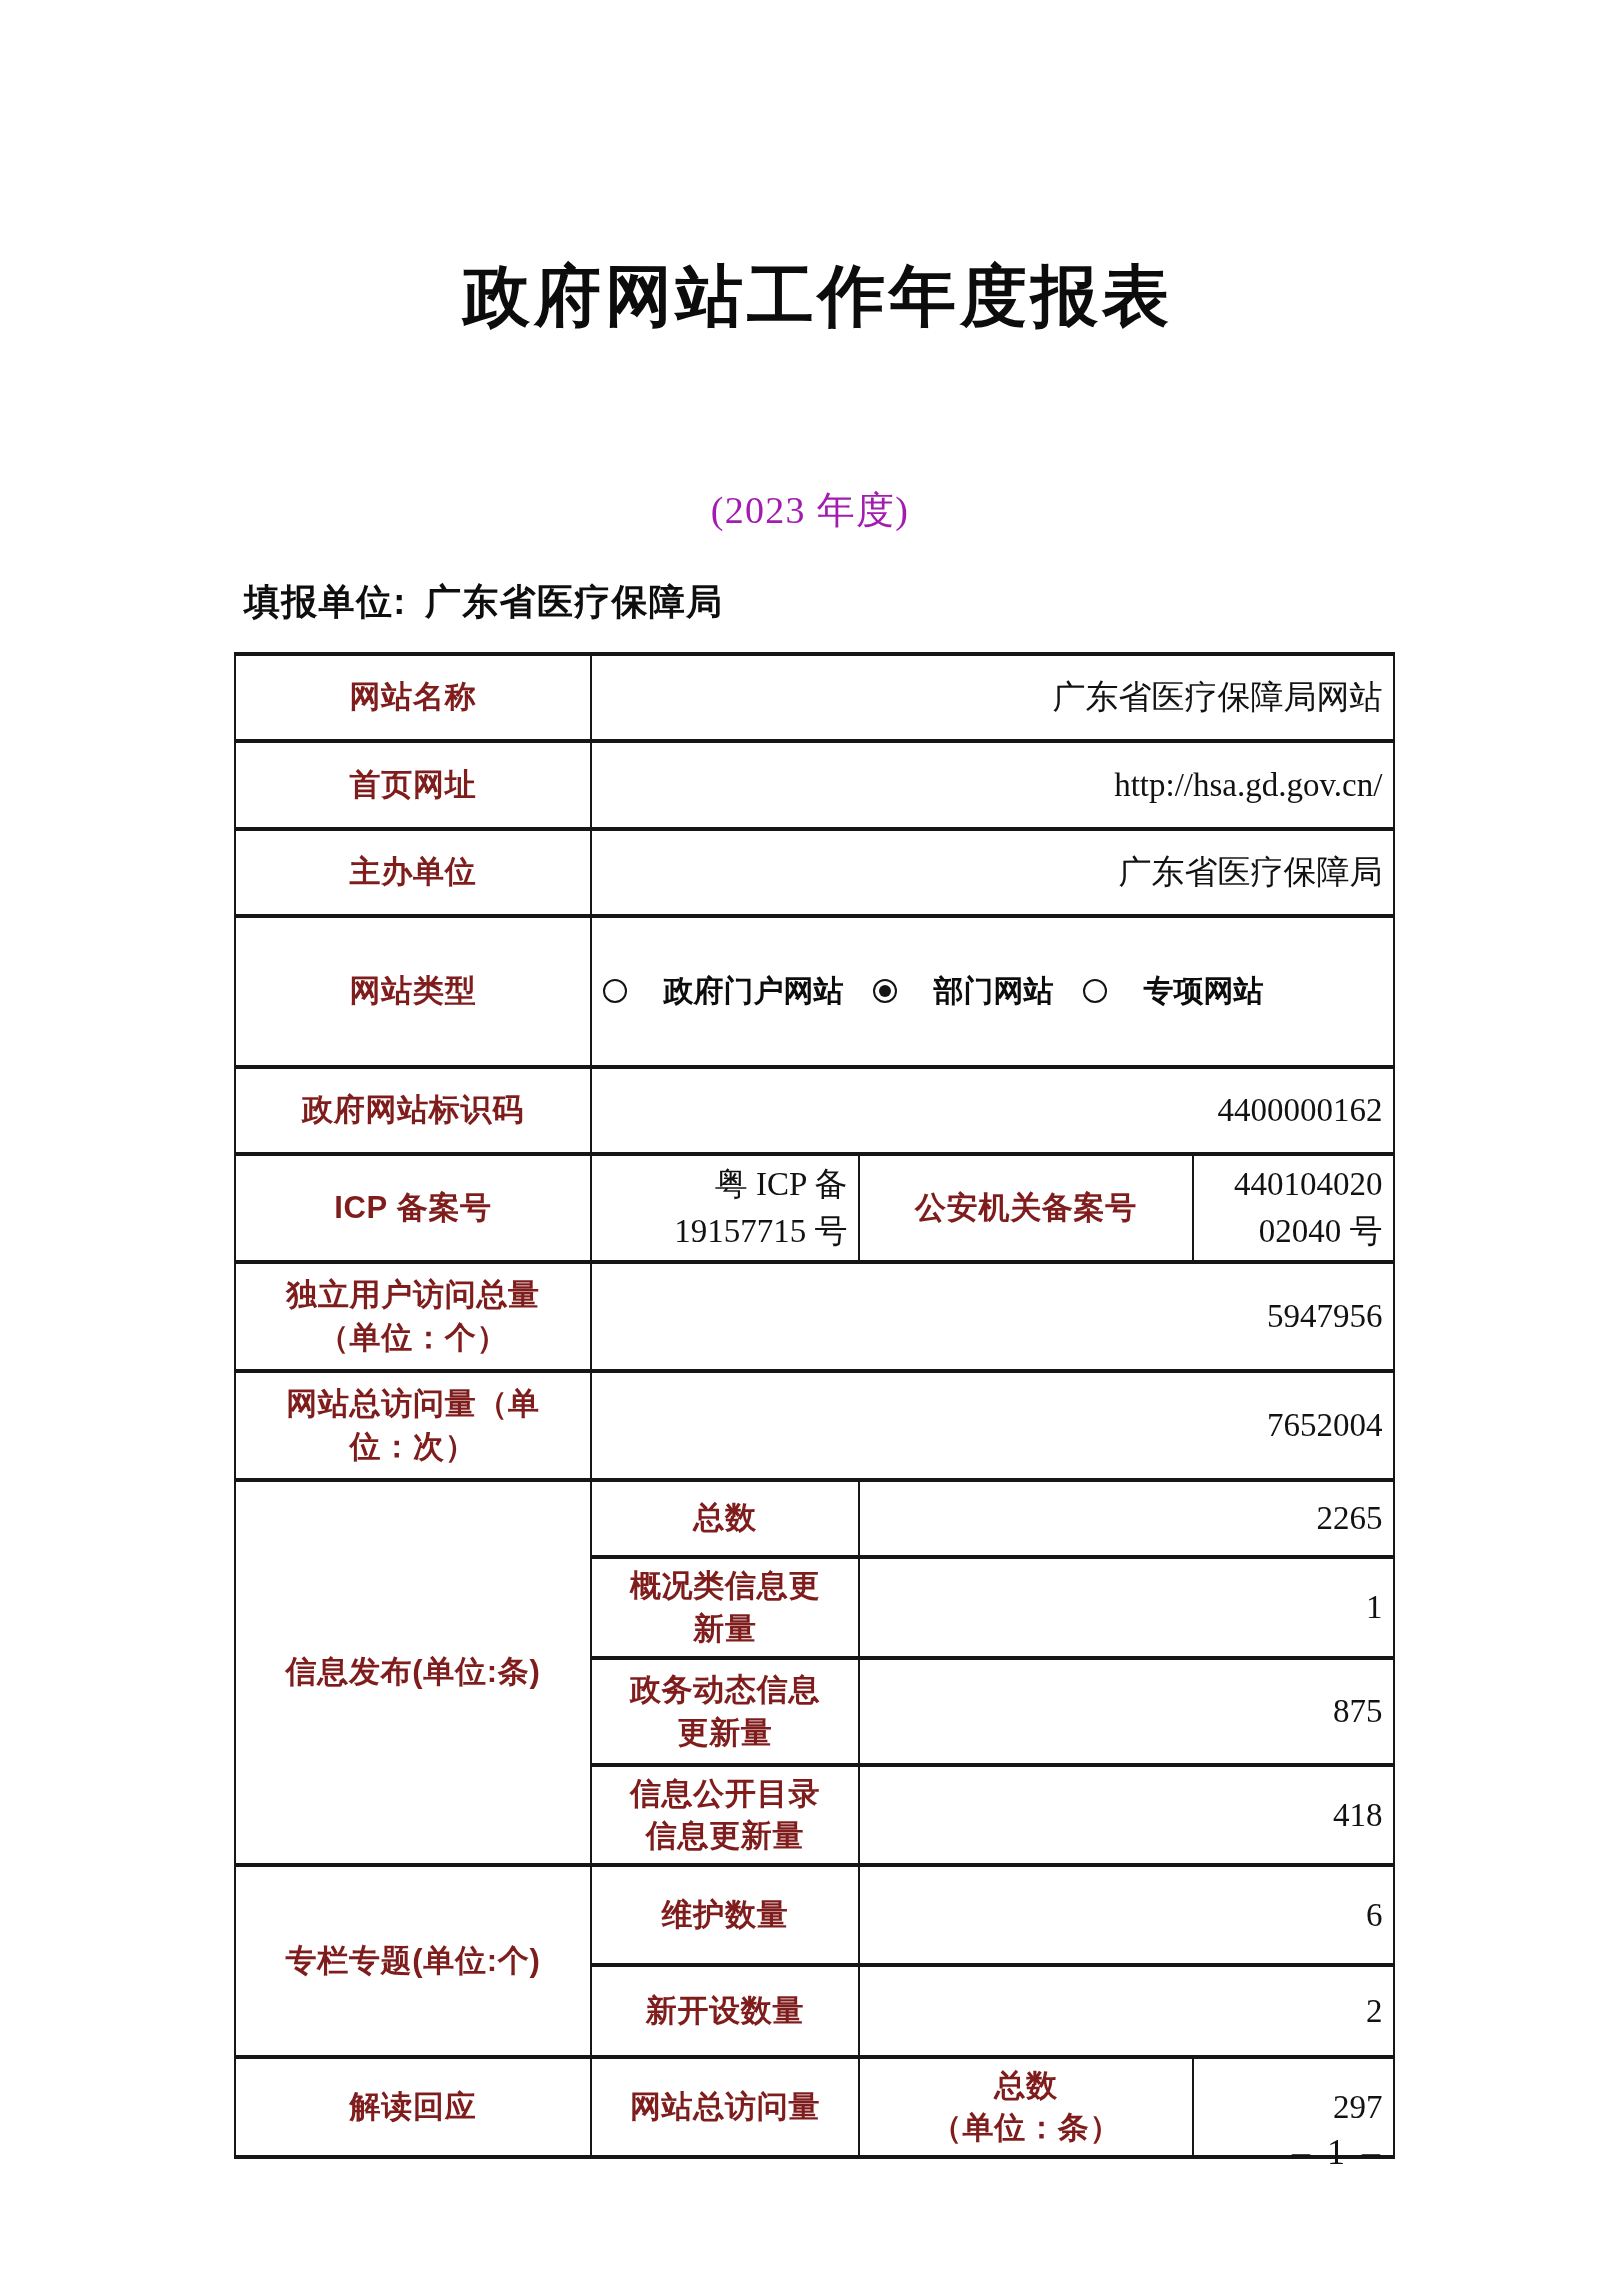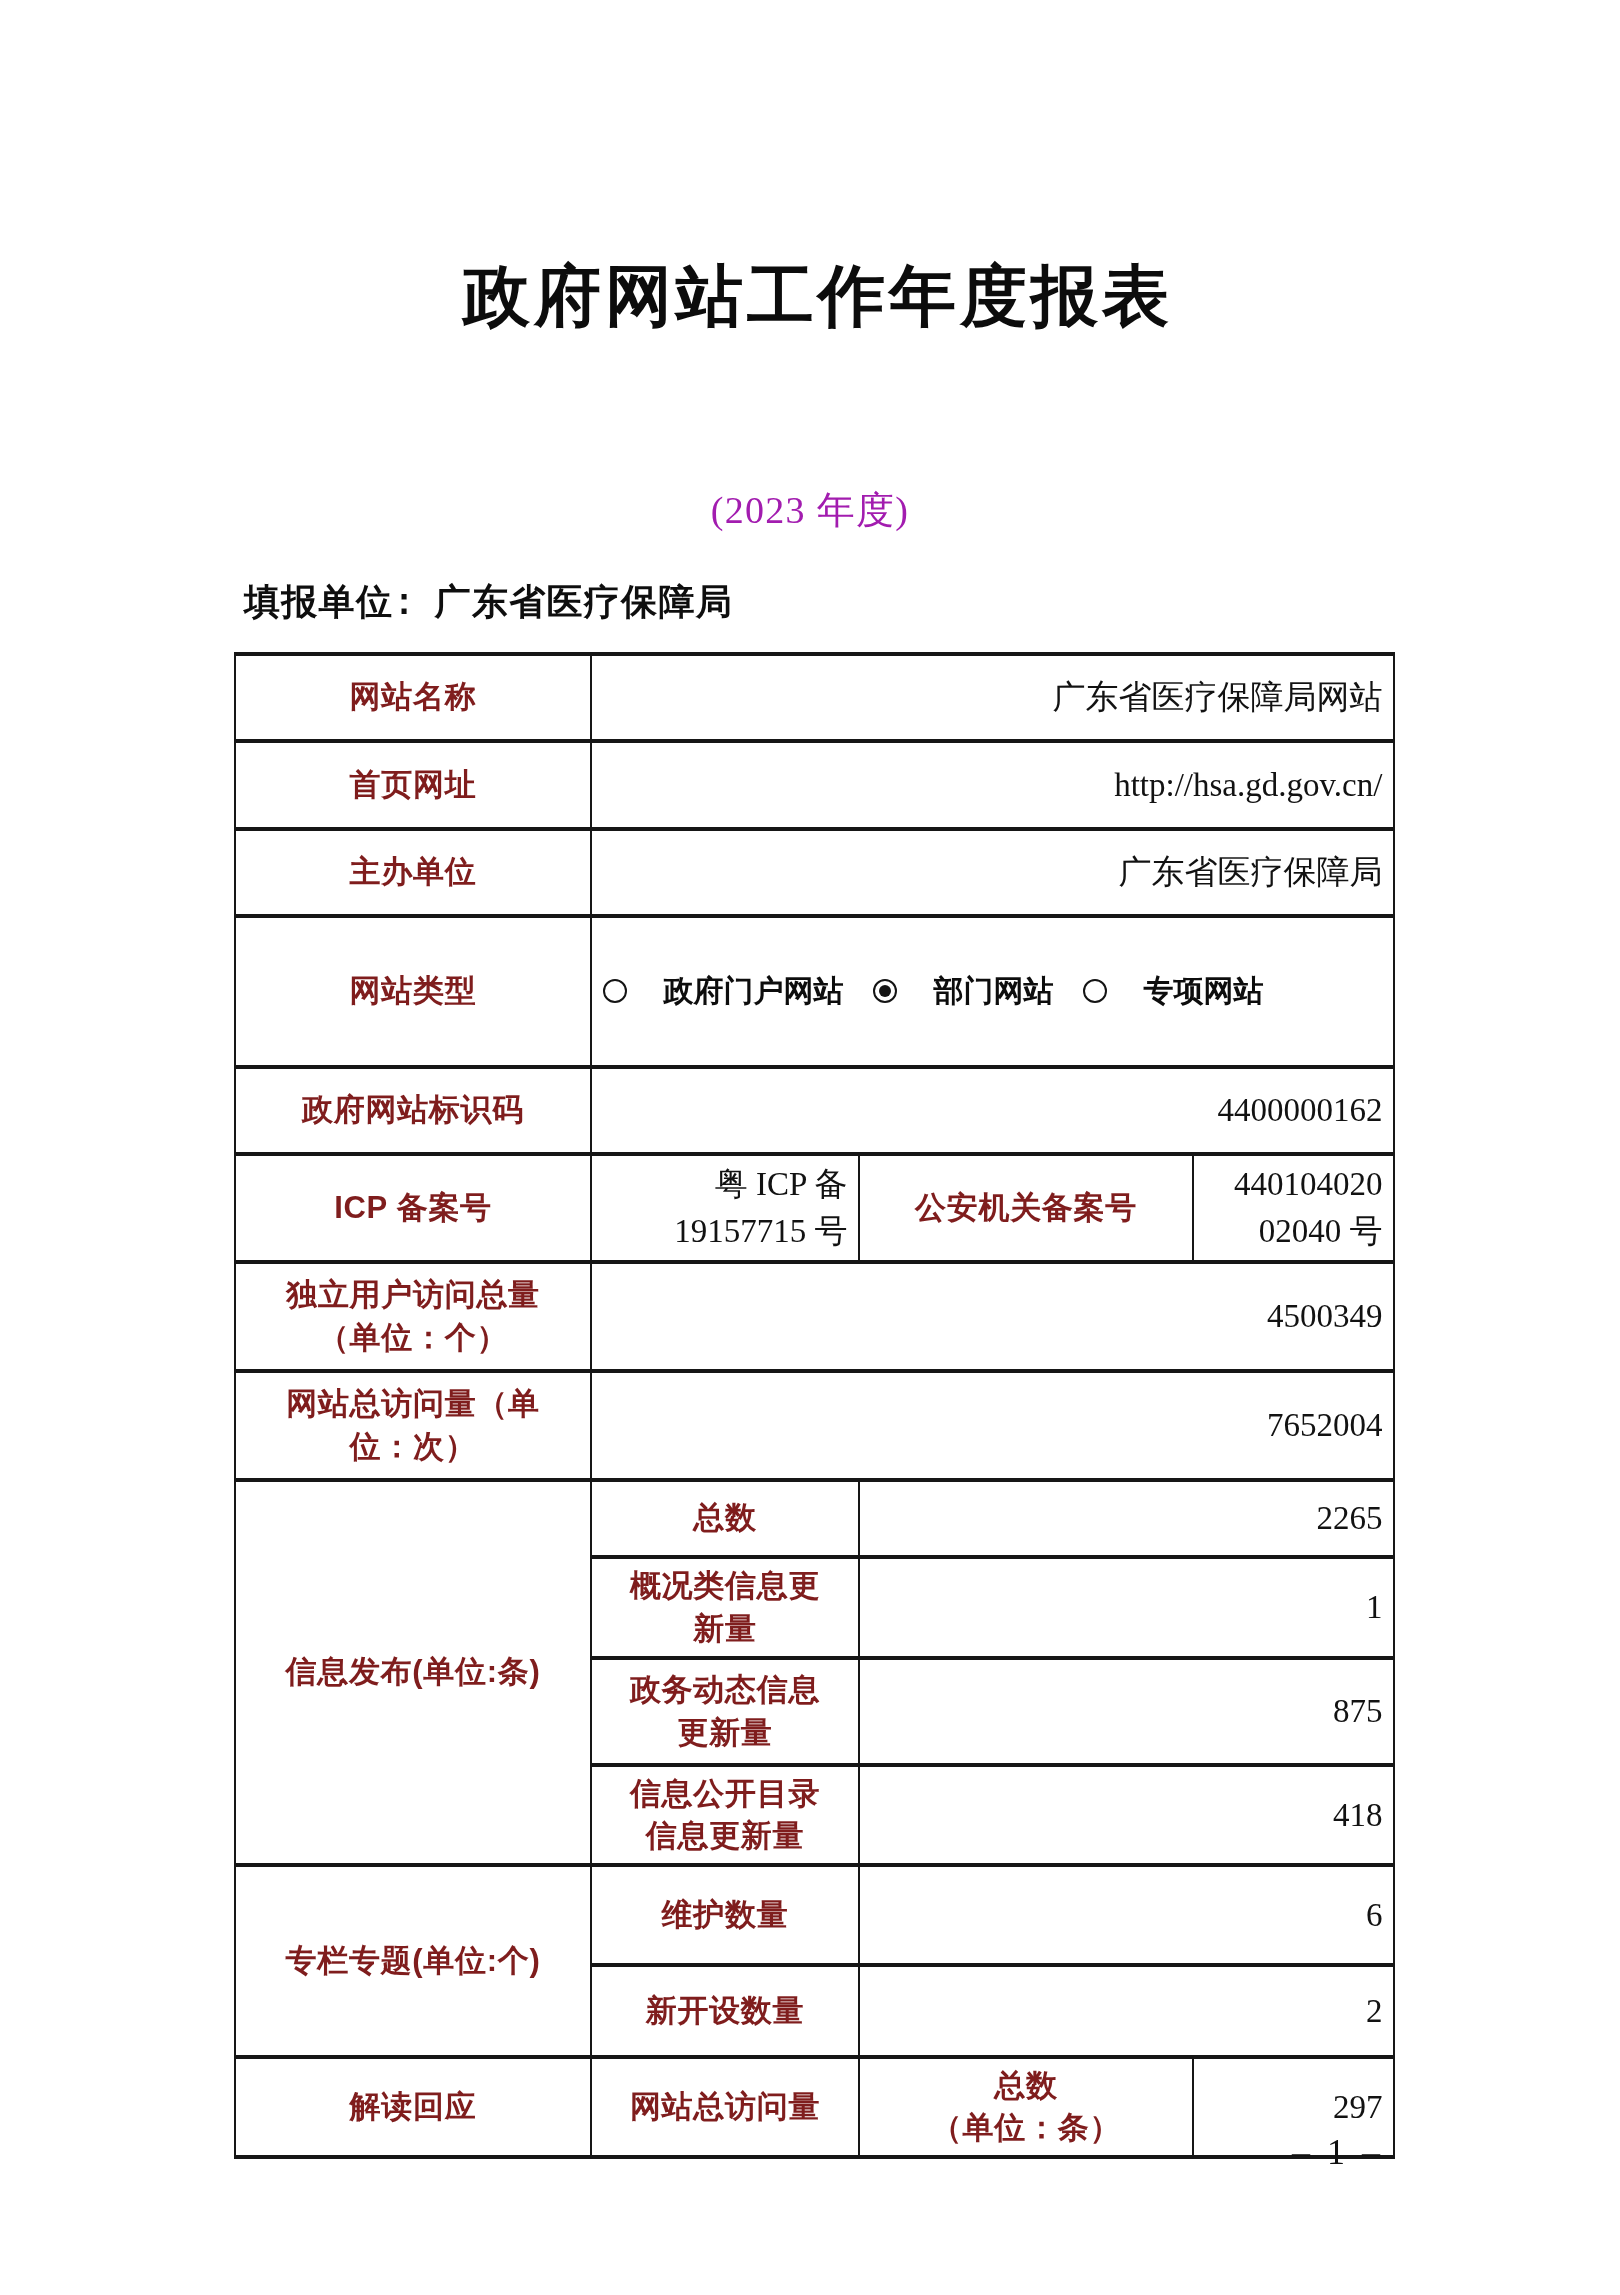--- a/index.html
+++ b/index.html
@@ -6,21 +6,21 @@
   body{width:1620px;height:2295px;position:relative;
        font-family:"Liberation Sans",sans-serif;color:#101010;}
   .page{position:absolute;inset:0;background:#fff;}
 
   .doc-title{position:absolute;top:251px;left:0;width:1620px;text-align:center;
     font-size:67px;font-weight:bold;letter-spacing:4px;color:#0c0c0c;
     font-family:"Liberation Sans",sans-serif;padding-left:8px;}
   .doc-subtitle{position:absolute;top:485px;left:0;width:1620px;text-align:center;
     font-size:38px;color:#a21caf;font-family:"Liberation Serif",serif;letter-spacing:1.3px;}
   .filer-line{position:absolute;top:578px;left:244px;font-size:36px;font-weight:bold;
-    color:#0e0e0e;letter-spacing:1.3px;font-family:Liberation Mono, monospace;}
+    color:#0e0e0e;letter-spacing:1.3px;}
   .filer-line .gap{display:inline-block;width:18.5px;}
 
   table.report{position:absolute;left:234px;top:652px;width:1159px;
     border-collapse:collapse;table-layout:fixed;background:#fff;}
   table.report td{border:2.6px solid #161616;border-top-width:4.6px;border-bottom-width:4.6px;
     padding:5.3px 10.6px;vertical-align:middle;white-space:pre-line;overflow:hidden;}
   td.lbl{font-weight:bold;text-align:center;font-size:31px;line-height:1.38;
     color:#7f1d1d;font-family:"Liberation Sans",sans-serif;letter-spacing:0.7px;}
   td.val{font-size:33px;text-align:right;line-height:1.42;color:#121212;
     font-family:"Liberation Serif",serif;padding-left:14.5px;}
@@ -100,21 +100,21 @@
       <td class="val">粤 ICP 备
 19157715 号</td>
       <td class="lbl">公安机关备案号</td>
       <td class="val">440104020
 02040 号</td>
     </tr>
 
     <tr style="height:109px">
       <td class="lbl">独立用户访问总量
 （单位：个）</td>
-      <td class="val" colspan="3">4500349</td>
+      <td class="val" colspan="3">5947956</td>
     </tr>
 
     <tr style="height:109px">
       <td class="lbl">网站总访问量（单
 位：次）</td>
       <td class="val" colspan="3">7652004</td>
     </tr>
 
     <tr style="height:77px">
       <td class="lbl" rowspan="4">信息发布(单位:条)</td>

